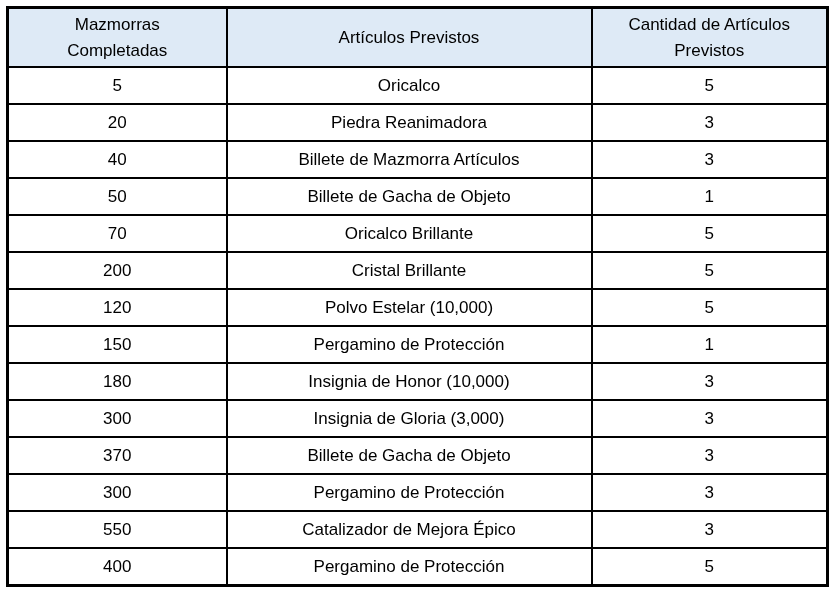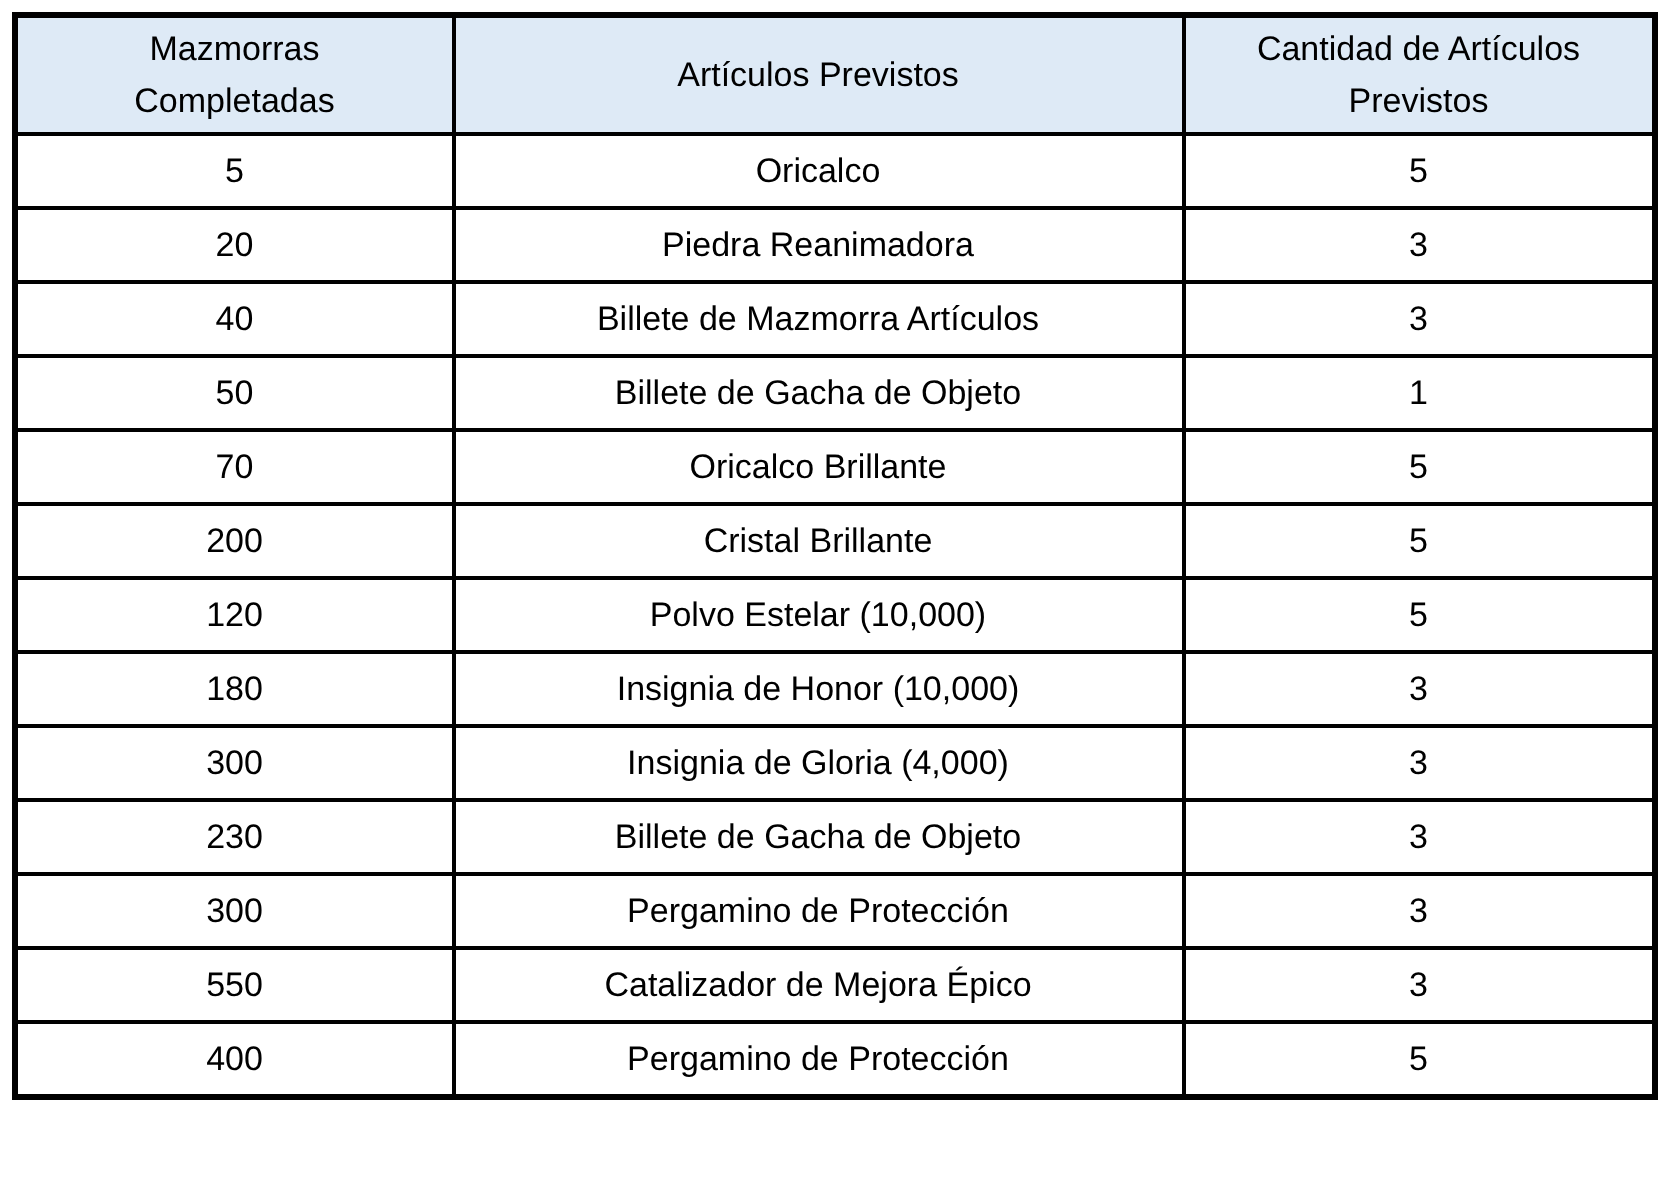--- a/index.html
+++ b/index.html
@@ -96,31 +96,36 @@
           <td>200</td>
           <td>Cristal Brillante</td>
           <td>5</td>
         </tr>
         <tr>
           <td>120</td>
           <td>Polvo Estelar (10,000)</td>
           <td>5</td>
         </tr>
         <tr>
+          <td>150</td>
+          <td>Pergamino de Protección</td>
+          <td>1</td>
+        </tr>
+        <tr>
           <td>180</td>
           <td>Insignia de Honor (10,000)</td>
           <td>3</td>
         </tr>
         <tr>
           <td>300</td>
-          <td>Insignia de Gloria (4,000)</td>
+          <td>Insignia de Gloria (3,000)</td>
           <td>3</td>
         </tr>
         <tr>
-          <td>230</td>
+          <td>370</td>
           <td>Billete de Gacha de Objeto</td>
           <td>3</td>
         </tr>
         <tr>
           <td>300</td>
           <td>Pergamino de Protección</td>
           <td>3</td>
         </tr>
         <tr>
           <td>550</td>

